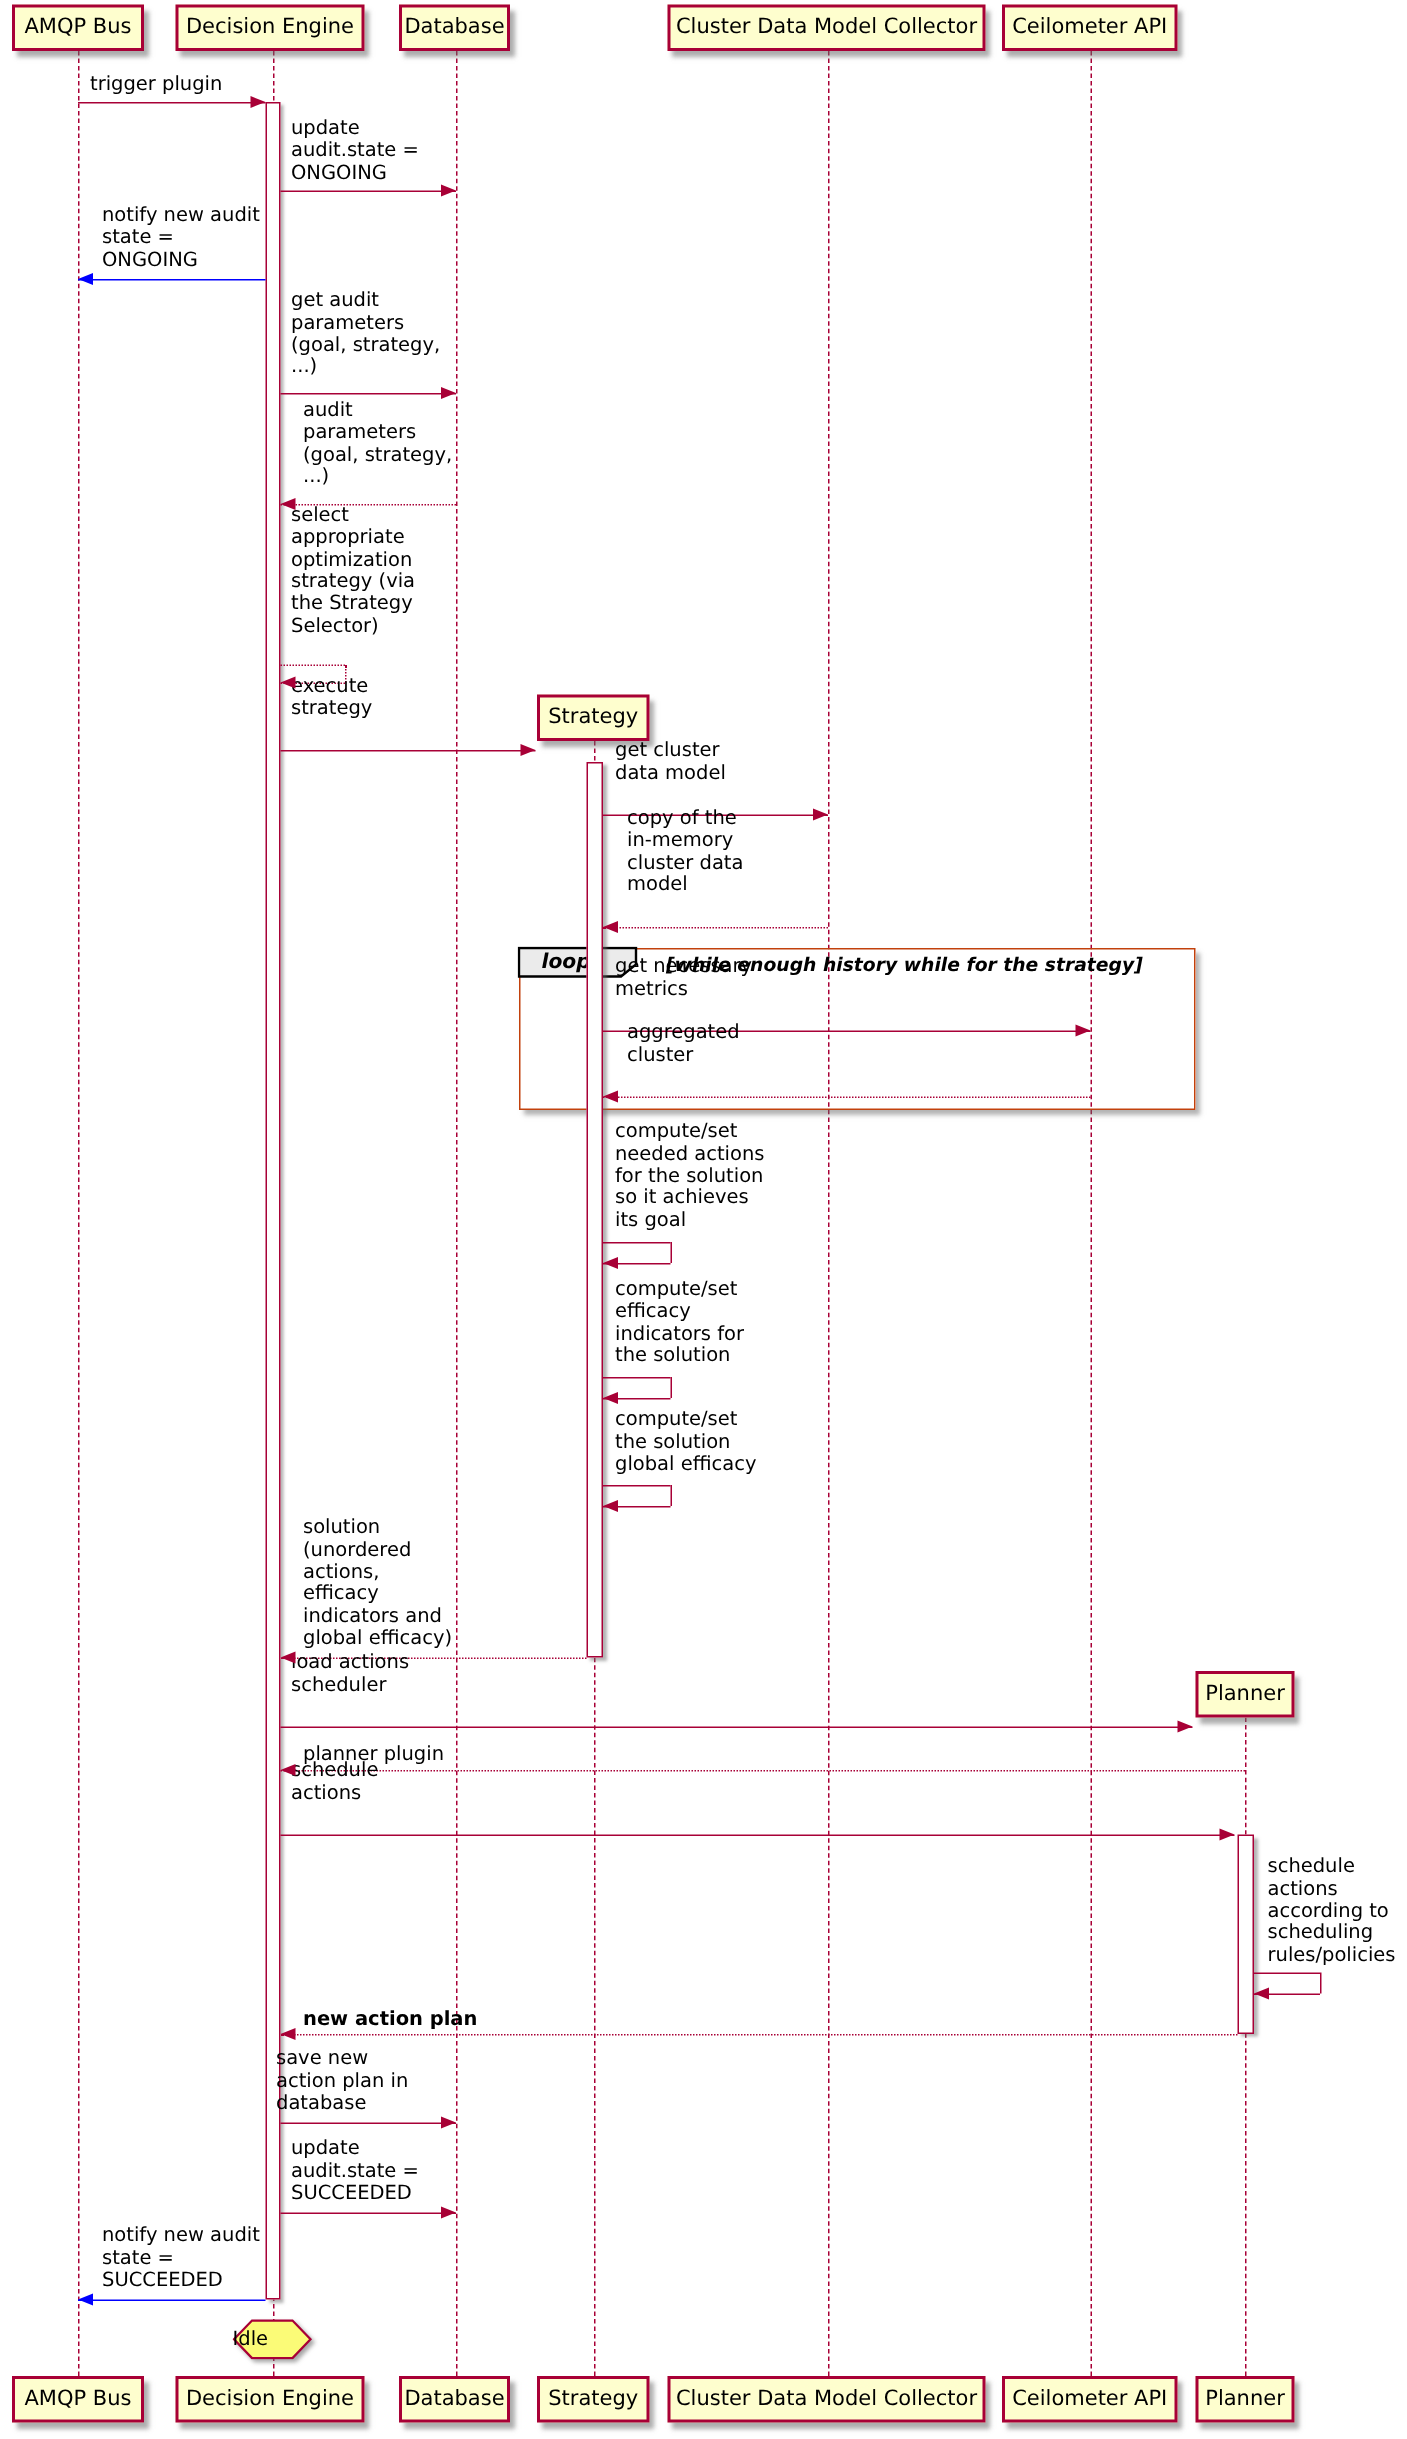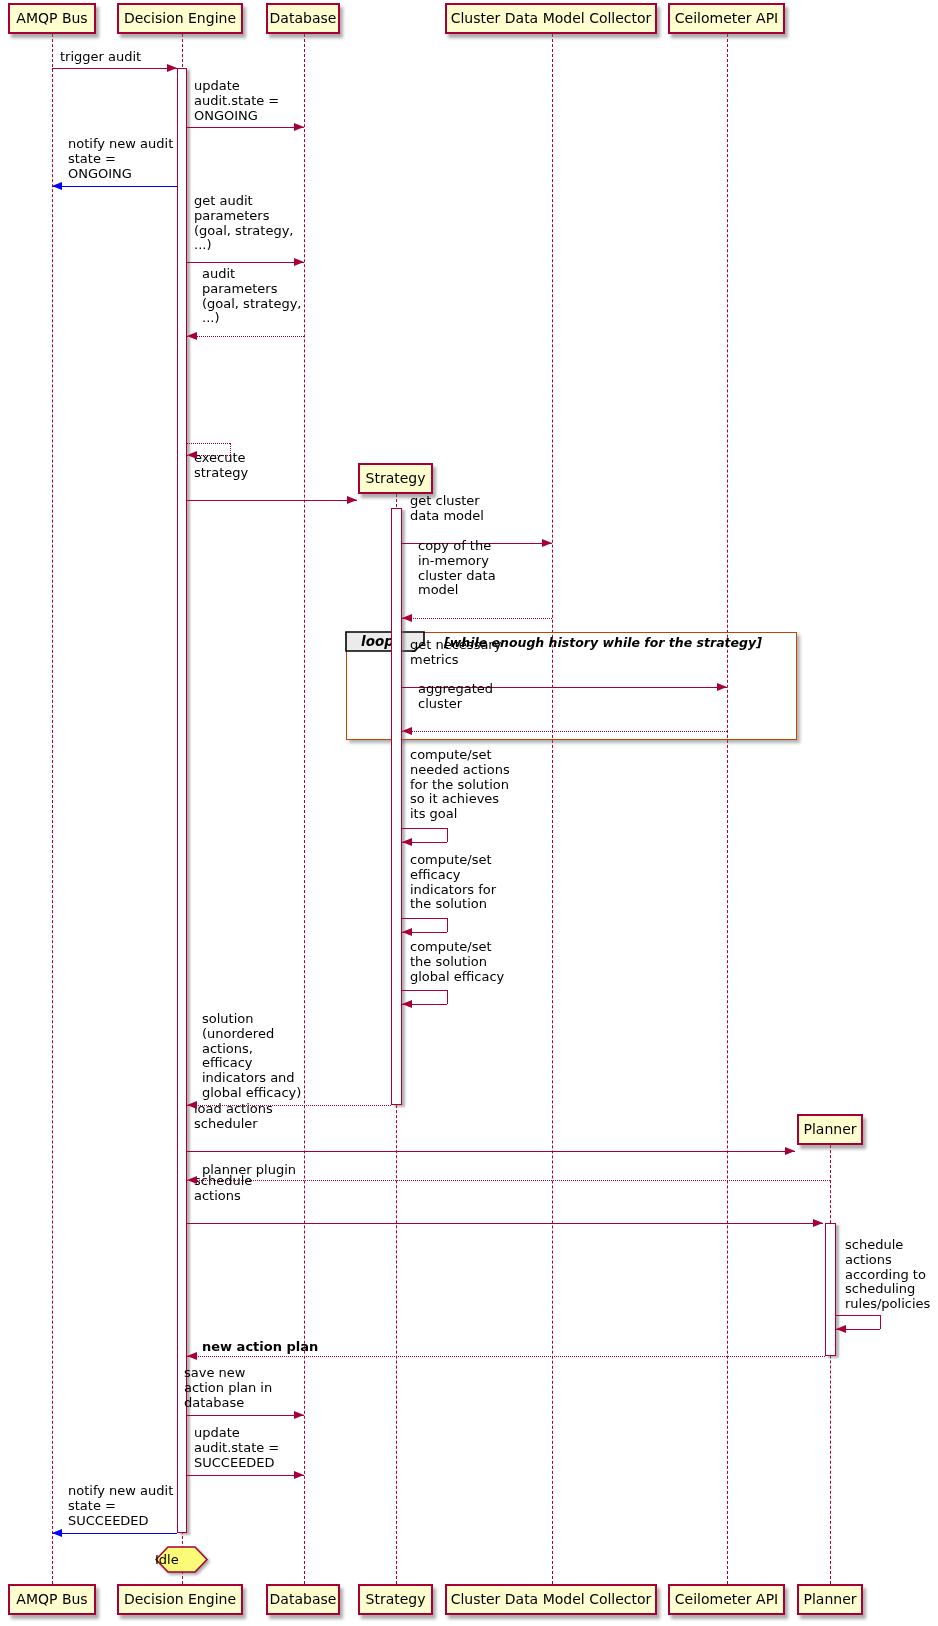--- a/index.html
+++ b/index.html
@@ -78,21 +78,21 @@
     <div class="pbox" style="left: 358px; top: 463px; width: 75px;">Strategy</div>
     <div class="pbox" style="left: 358px; top: 1584px; width: 75px;">Strategy</div>
     <div class="pbox" style="left: 445px; top: 3px; width: 212px;">Cluster Data Model Collector</div>
     <div class="pbox" style="left: 445px; top: 1584px; width: 212px;">Cluster Data Model Collector</div>
     <div class="pbox" style="left: 668px; top: 3px; width: 117px;">Ceilometer API</div>
     <div class="pbox" style="left: 668px; top: 1584px; width: 117px;">Ceilometer API</div>
     <div class="pbox" style="left: 797px; top: 1114px; width: 66px;">Planner</div>
     <div class="pbox" style="left: 797px; top: 1584px; width: 66px;">Planner</div>
     <div class="mline solid" style="left: 52px; top: 68px; width: 125px; border-top-color: rgb(168, 0, 54);"></div>
     <div class="ahead" style="top: 63.5px; border-top: 4.5px solid transparent; border-bottom: 4.5px solid transparent; left: 167px; border-left: 10px solid rgb(168, 0, 54);"></div>
-    <div class="mlabel" style="left: 60px; top: 50px;">trigger audit</div>
+    <div class="mlabel" style="left: 60px; top: 50px;">trigger plugin</div>
     <div class="mline solid" style="left: 187px; top: 127px; width: 117px; border-top-color: rgb(168, 0, 54);"></div>
     <div class="ahead" style="top: 122.5px; border-top: 4.5px solid transparent; border-bottom: 4.5px solid transparent; left: 294px; border-left: 10px solid rgb(168, 0, 54);"></div>
     <div class="mlabel" style="left: 194px; top: 79px;">update
 audit.state =
 ONGOING</div>
     <div class="mline solid" style="left: 52px; top: 186px; width: 125px; border-top-color: rgb(0, 0, 255);"></div>
     <div class="ahead" style="top: 181.5px; border-top: 4.5px solid transparent; border-bottom: 4.5px solid transparent; left: 52px; border-right: 10px solid rgb(0, 0, 255);"></div>
     <div class="mlabel" style="left: 68px; top: 137px;">notify new audit
 state =
 ONGOING</div>
@@ -105,20 +105,26 @@
     <div class="mline dotted" style="left: 187px; top: 336px; width: 117px; border-top-color: rgb(168, 0, 54);"></div>
     <div class="ahead" style="top: 331.5px; border-top: 4.5px solid transparent; border-bottom: 4.5px solid transparent; left: 187px; border-right: 10px solid rgb(168, 0, 54);"></div>
     <div class="mlabel" style="left: 202px; top: 267px;">audit
 parameters
 (goal, strategy,
 ...)</div>
     <div class="mline dotted" style="left: 187px; top: 443px; width: 43px; border-top-color: rgb(168, 0, 54);"></div>
     <div class="vseg dotted" style="left: 230px; top: 443px; height: 12px; border-left-color: rgb(168, 0, 54);"></div>
     <div class="mline dotted" style="left: 187px; top: 455px; width: 43px; border-top-color: rgb(168, 0, 54);"></div>
     <div class="ahead" style="top: 450.5px; border-top: 4.5px solid transparent; border-bottom: 4.5px solid transparent; left: 187px; border-right: 10px solid rgb(168, 0, 54);"></div>
+    <div class="mlabel" style="left: 194px; top: 337px;">select
+appropriate
+optimization
+strategy (via
+the Strategy
+Selector)</div>
     <div class="mline solid" style="left: 187px; top: 500px; width: 170px; border-top-color: rgb(168, 0, 54);"></div>
     <div class="ahead" style="top: 495.5px; border-top: 4.5px solid transparent; border-bottom: 4.5px solid transparent; left: 347px; border-left: 10px solid rgb(168, 0, 54);"></div>
     <div class="mlabel" style="left: 194px; top: 451px;">execute
 strategy</div>
     <div class="mline solid" style="left: 402px; top: 543px; width: 150px; border-top-color: rgb(168, 0, 54);"></div>
     <div class="ahead" style="top: 538.5px; border-top: 4.5px solid transparent; border-bottom: 4.5px solid transparent; left: 542px; border-left: 10px solid rgb(168, 0, 54);"></div>
     <div class="mlabel" style="left: 410px; top: 494px;">get cluster
 data model</div>
     <div class="mline dotted" style="left: 402px; top: 618px; width: 150px; border-top-color: rgb(168, 0, 54);"></div>
     <div class="ahead" style="top: 613.5px; border-top: 4.5px solid transparent; border-bottom: 4.5px solid transparent; left: 402px; border-right: 10px solid rgb(168, 0, 54);"></div>

